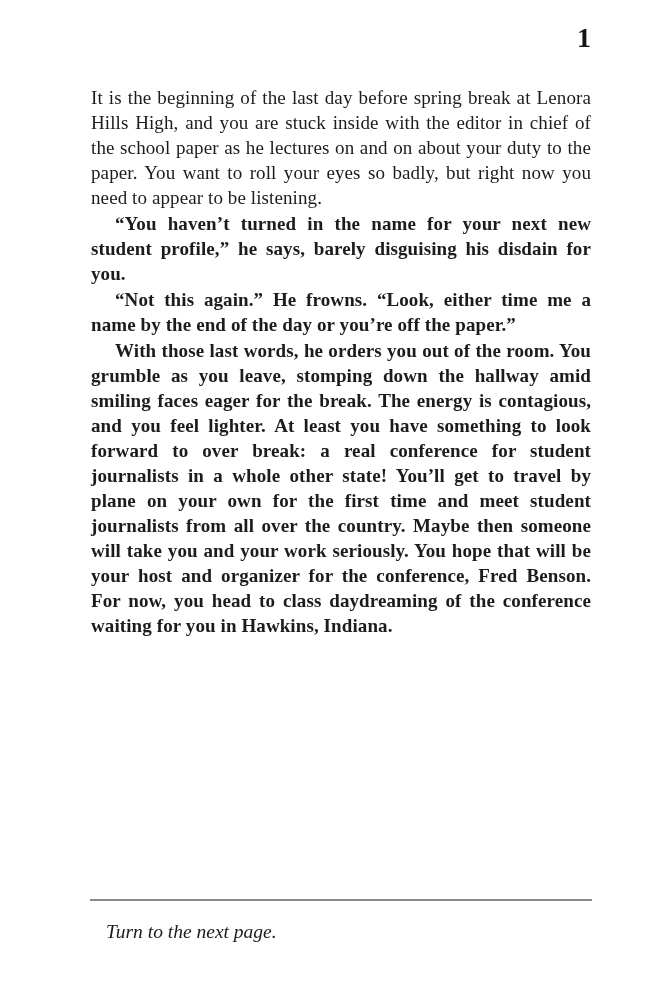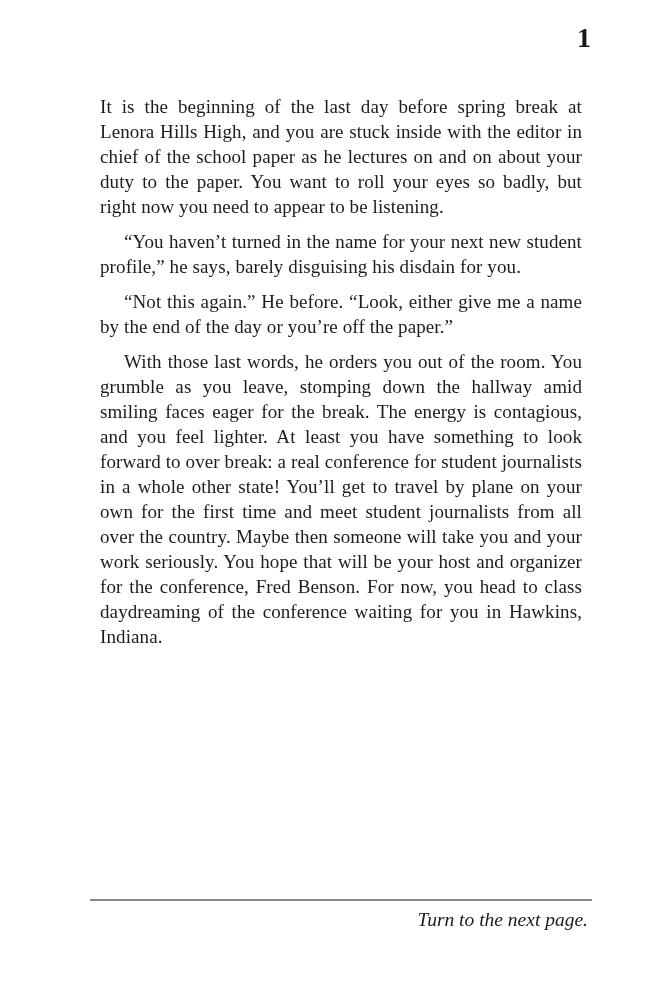--- a/index.html
+++ b/index.html
@@ -29,58 +29,59 @@
     position: absolute;
     top: 84px;
     left: 90px;
     width: 502px;
     font-size: 19px;
     line-height: 25px;
     text-align: justify;
     letter-spacing: 0.1px;
   }
   .body-text p {
-    margin: 10px;
+    margin: 1px;
   }
   .body-text p.indented {
     text-indent: 24px;
+    font-weight: bold;
   }
   .page-footer {
     position: absolute;
     top: 899px;
     left: 90px;
     width: 502px;
   }
   .footer-rule {
     height: 0;
     border: none;
     border-top: 2px solid #8a8a8a;
     margin: 0;
   }
   .turn-instruction {
-    margin: 4px;
+    margin: 16px;
     padding-top: 3px;
-    text-align: right;
+    text-align: left;
     font-style: italic;
     font-size: 19.5px;
     color: #1c1c1c;
     line-height: 1.2;
   }
 </style>
 </head>
 <body>
 
 <div class="page">
 
   <div class="page-number">1</div>
 
   <div class="body-text">
     <p>It is the beginning of the last day before spring break at Lenora Hills High, and you are stuck inside with the editor in chief of the school paper as he lectures on and on about your duty to the paper. You want to roll your eyes so badly, but right now you need to appear to be listening.</p>
     <p class="indented">“You haven’t turned in the name for your next new student profile,” he says, barely disguising his disdain for you.</p>
-    <p class="indented">“Not this again.” He before. “Look, either give me a name by the end of the day or you’re off the paper.”</p>
+    <p class="indented">“Not this again.” He frowns. “Look, either time me a name by the end of the day or you’re off the paper.”</p>
     <p class="indented">With those last words, he orders you out of the room. You grumble as you leave, stomping down the hallway amid smiling faces eager for the break. The energy is contagious, and you feel lighter. At least you have something to look forward to over break: a real conference for student journalists in a whole other state! You’ll get to travel by plane on your own for the first time and meet student journalists from all over the country. Maybe then someone will take you and your work seriously. You hope that will be your host and organizer for the conference, Fred Benson. For now, you head to class daydreaming of the conference waiting for you in Hawkins, Indiana.</p>
   </div>
 
   <div class="page-footer">
     <hr class="footer-rule">
     <p class="turn-instruction">Turn to the next page.</p>
   </div>
 
 </div>
 

